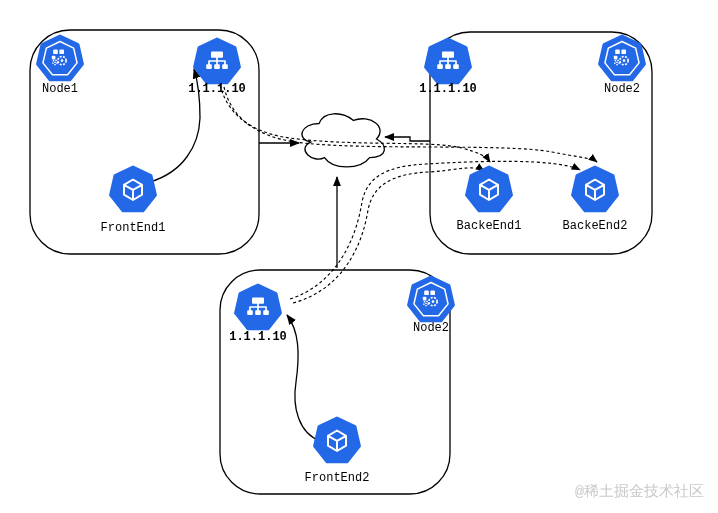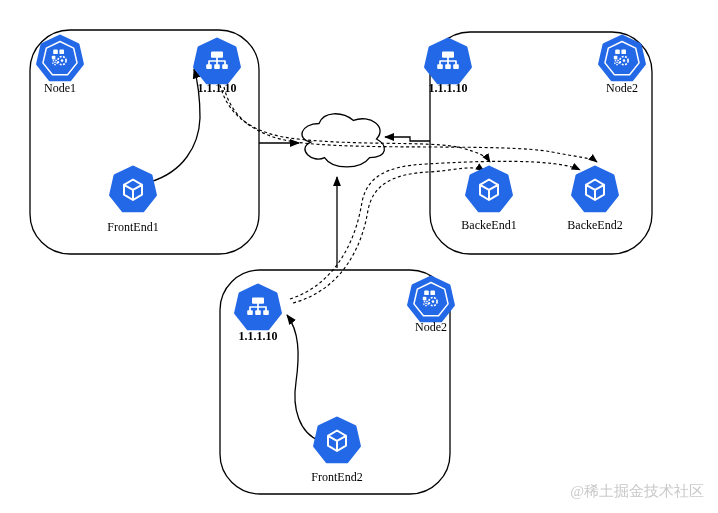--- a/index.html
+++ b/index.html
@@ -1,20 +1,20 @@
 <!DOCTYPE html>
 <html><head>
 <meta charset="utf-8">
 <style>
   html,body{margin:0;padding:0;background:#ffffff;}
   #canvas{
     position:relative;
     width:718px;height:513px;
     background:#ffffff;
-    font-family:Liberation Serif, serif;
+    font-family:Liberation Mono, monospace;
     overflow:hidden;
   }
   svg{position:absolute;left:0;top:0;}
   .box{fill:#ffffff;stroke:#000000;stroke-width:1.3;}
   .cloud{fill:#ffffff;stroke:#000000;stroke-width:1.3;}
   .solid-edge{fill:none;stroke:#000000;stroke-width:1.3;}
   .dashed-edge{fill:none;stroke:#000000;stroke-width:1.15;stroke-dasharray:3 2.6;}
   .hepta{fill:#2368e6;stroke:#2368e6;stroke-width:3;stroke-linejoin:round;}
   .glyph-stroke{fill:none;stroke:#ffffff;stroke-width:1.7;stroke-linejoin:round;stroke-linecap:round;}
   .glyph-fill{fill:#ffffff;stroke:none;}

